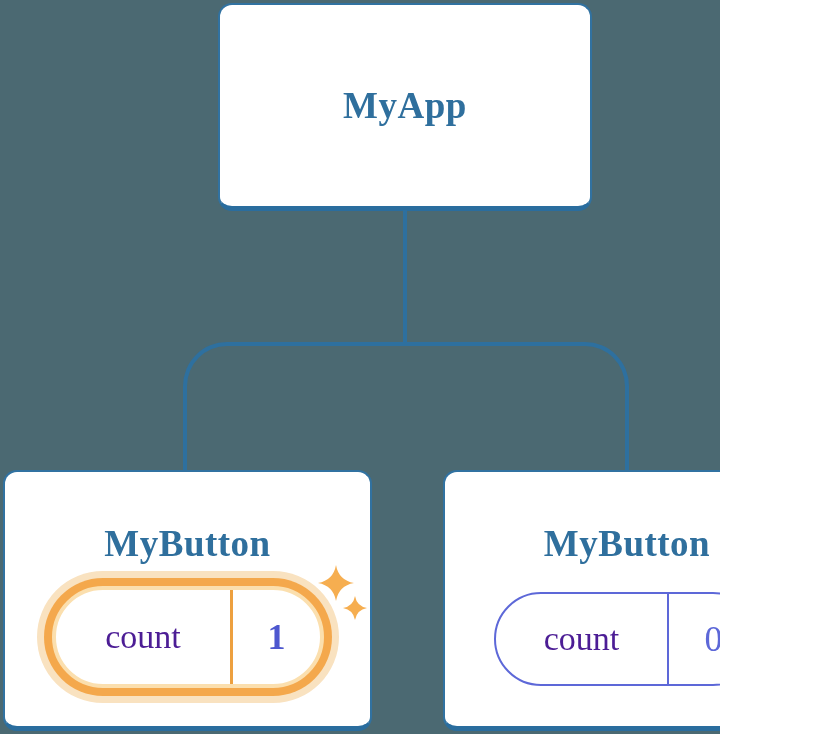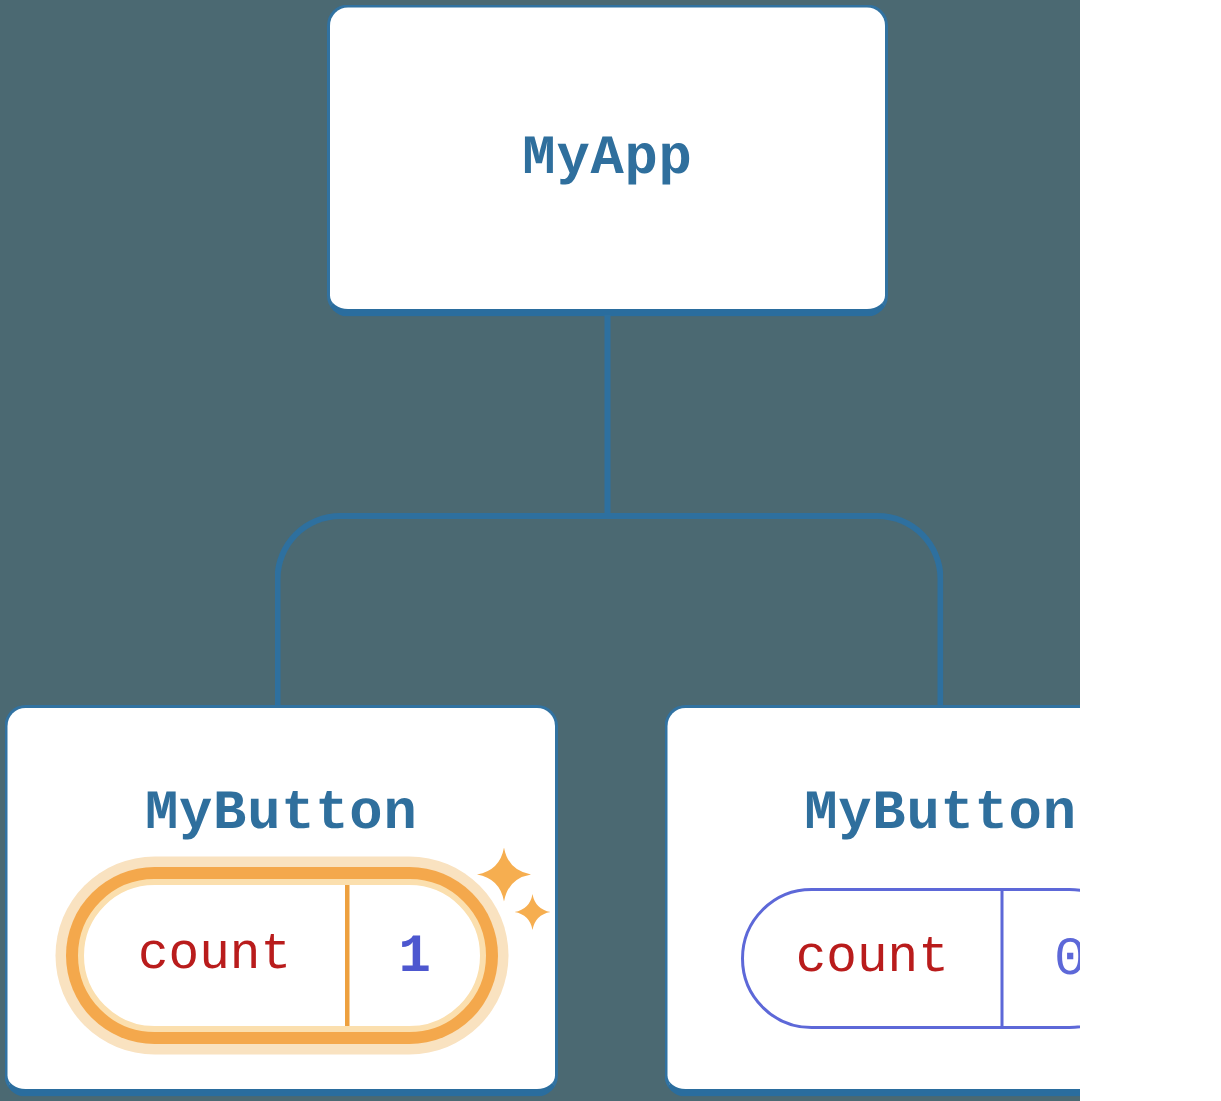--- a/index.html
+++ b/index.html
@@ -5,21 +5,21 @@
   html, body {
     margin: 0;
     padding: 0;
   }
   .canvas {
     position: relative;
     width: 720px;
     height: 734px;
     background: #4b6972;
     overflow: hidden;
-    font-family: Liberation Mono, monospace;
+    font-family: Liberation Serif, serif;
   }
   
   .node {
     position: absolute;
     background: #ffffff;
     border: 2px solid #3172a1;
     border-bottom-width: 5px;
     border-bottom-color: #2a6d9e;
     border-radius: 14px;
     box-sizing: border-box;
@@ -102,21 +102,21 @@
     width: 272px;
     height: 102px;
     border: 4px solid #fbdfae;
     box-shadow: 0 0 0 8px #f4a84c, 0 0 0 15px #f9e2c0;
   }
   .pill-key {
     flex: 1;
     display: flex;
     align-items: center;
     justify-content: center;
-    color: #b91c1c;
+    color: #4c1d95;
     font-size: 34px;
     font-weight: 400;
   }
   .pill-value {
     display: flex;
     align-items: center;
     justify-content: center;
     font-size: 36px;
   }
   .pill-plain .pill-value {

